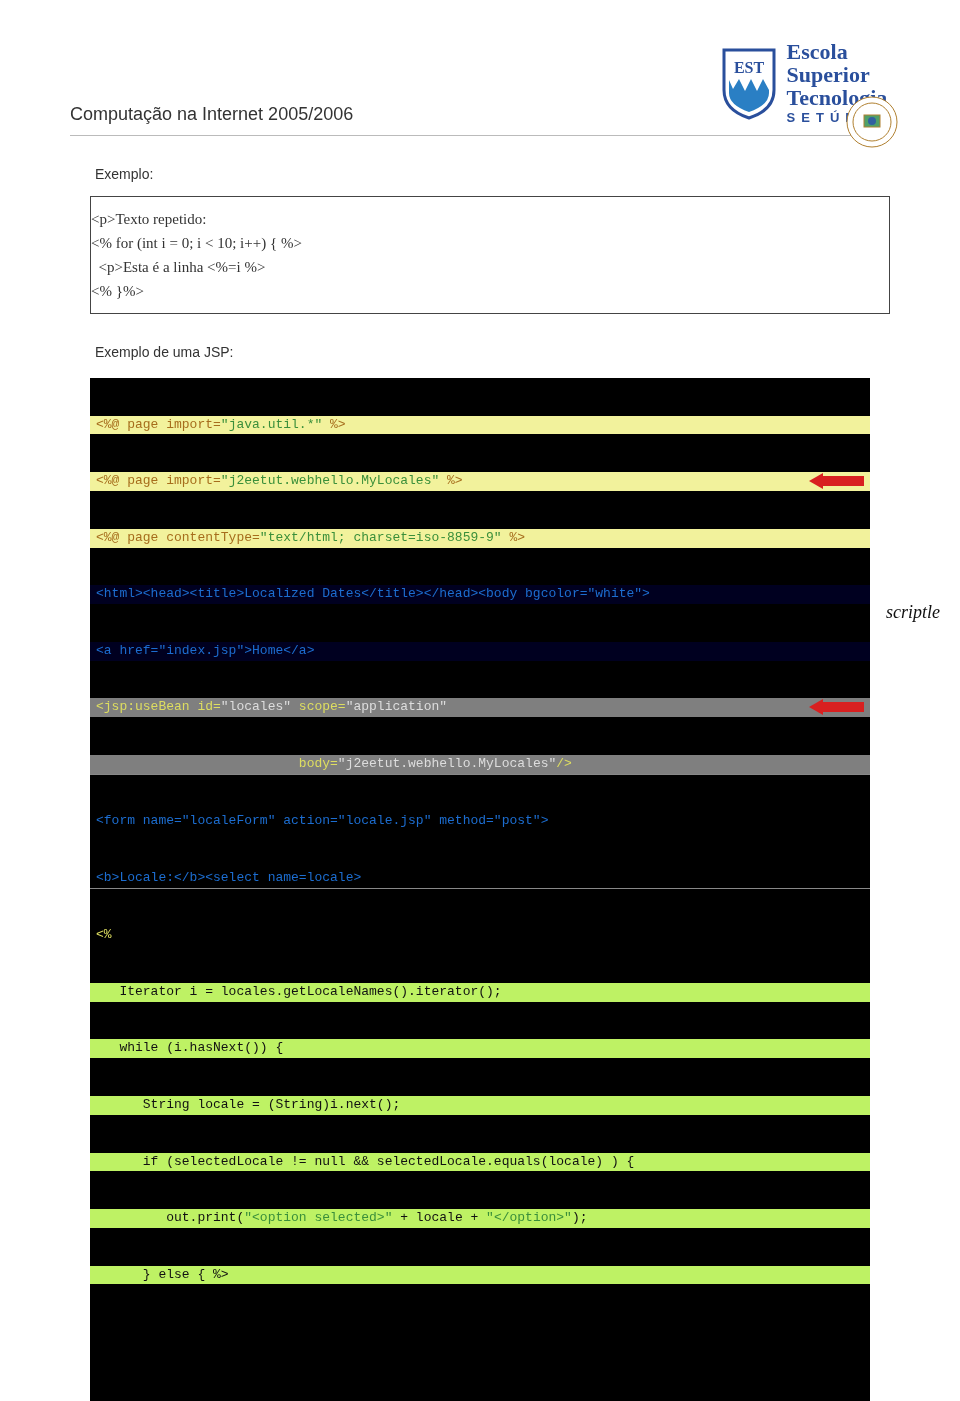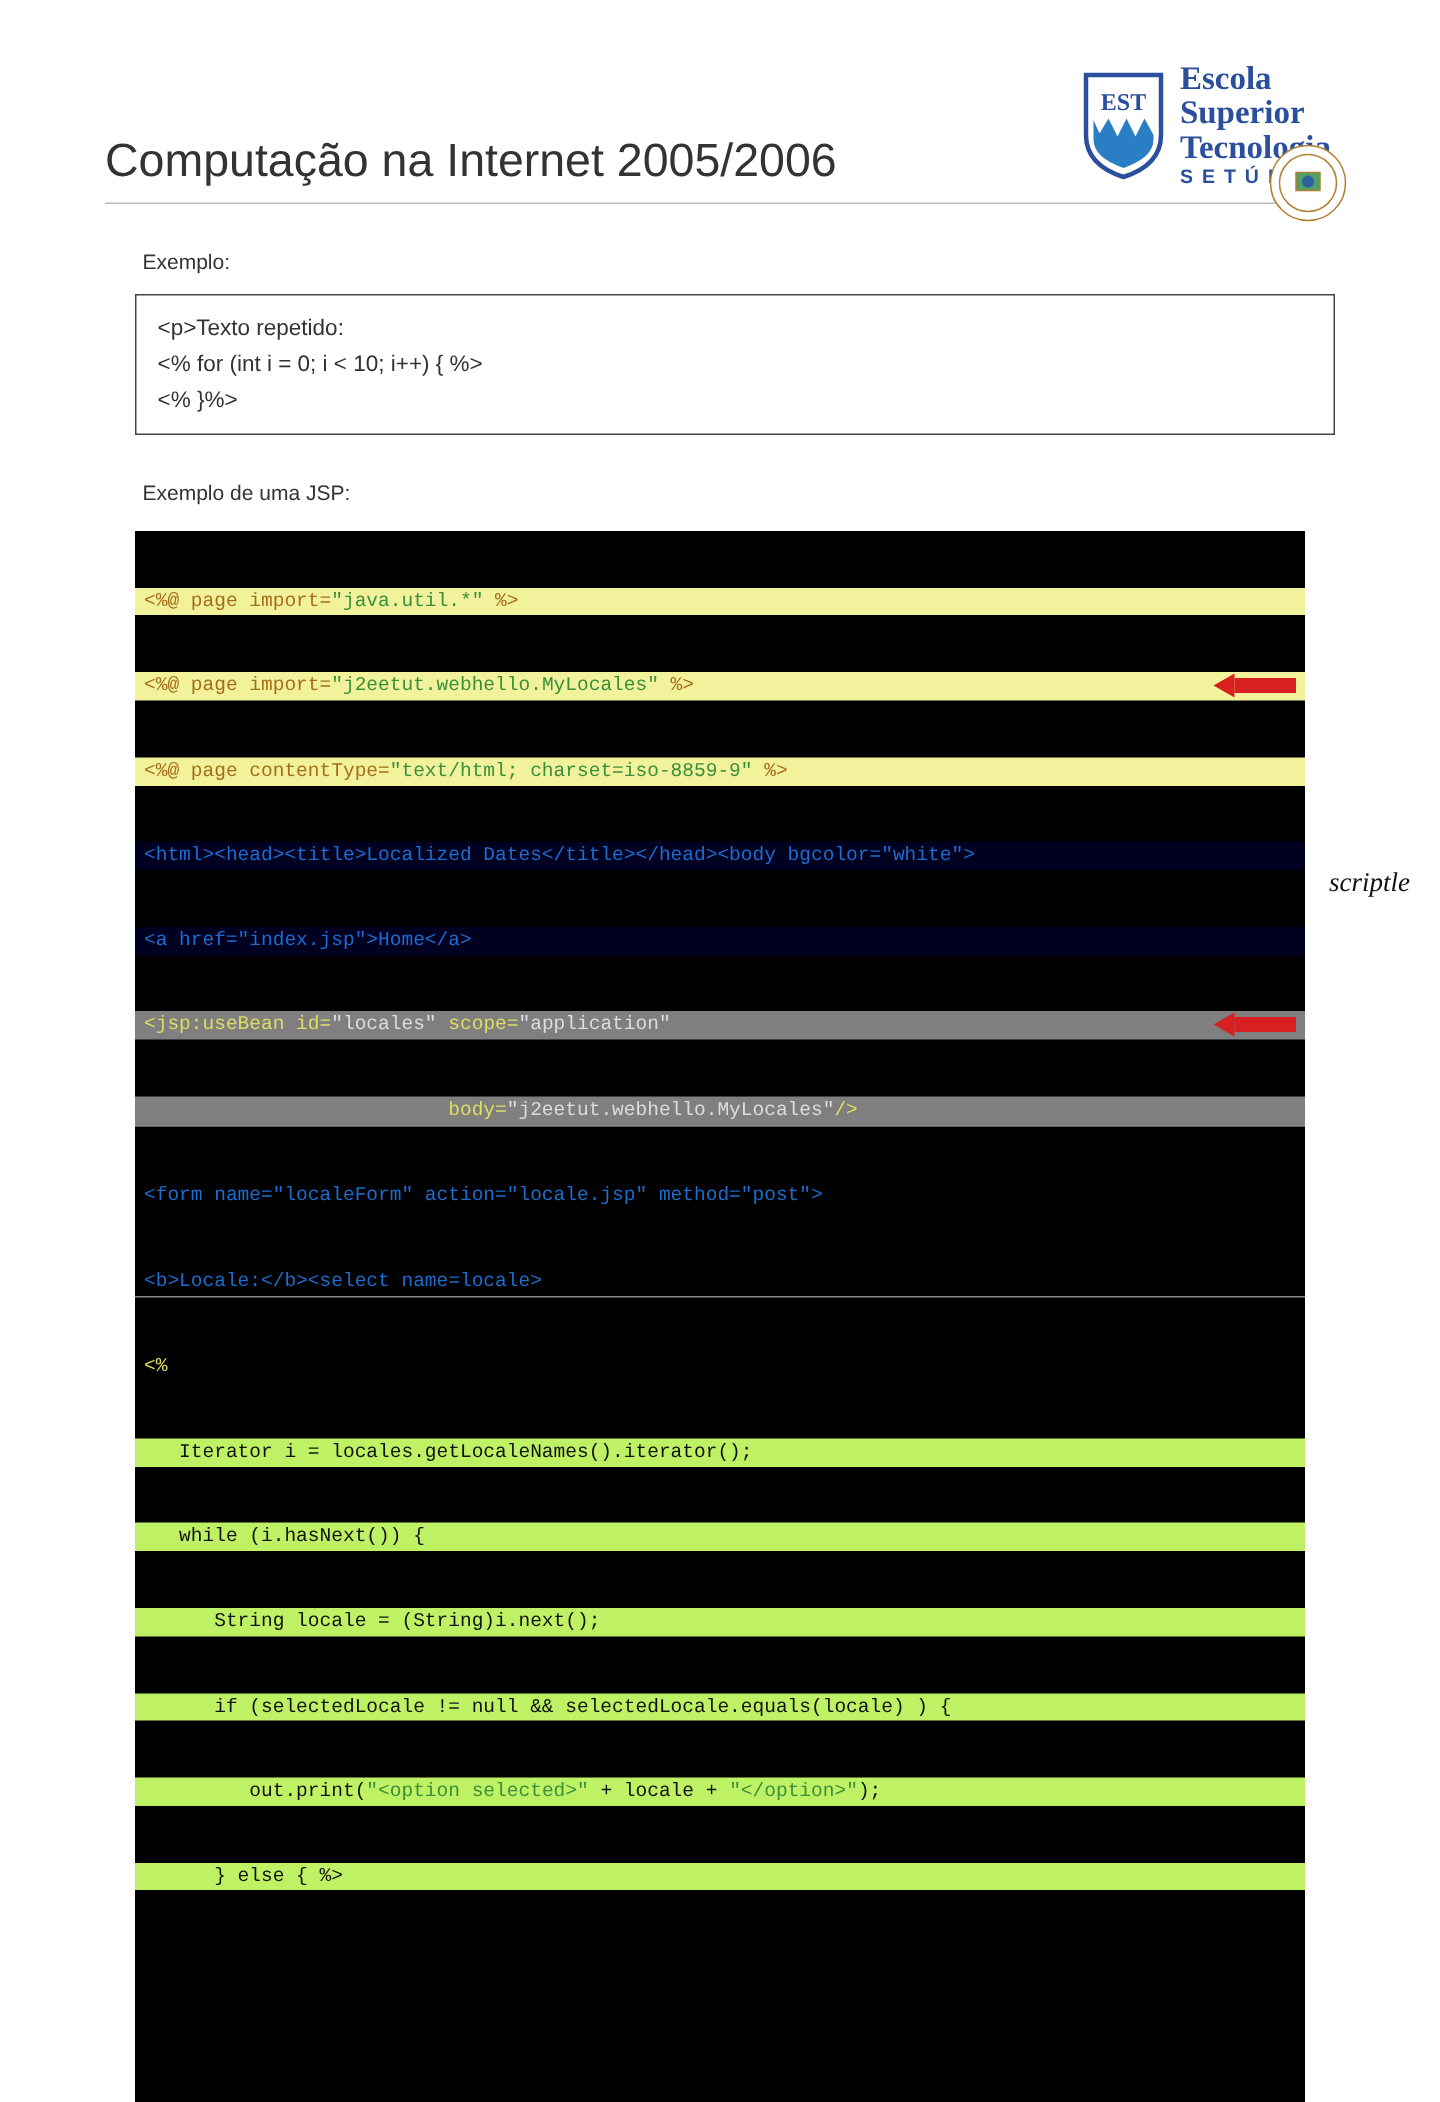--- a/index.html
+++ b/index.html
@@ -16,21 +16,21 @@
     min-height: 1401px;
     position: relative;
   }
   .header-row {
     display: flex;
     justify-content: space-between;
     align-items: flex-end;
     margin-bottom: 10px;
   }
   .page-title {
-    font-size: 31px;
+    font-size: 18px;
     color: #333;
     font-weight: normal;
   }
   .logo-area {
     display: flex;
     align-items: center;
     gap: 8px;
     position: relative;
   }
   .shield {
@@ -63,22 +63,22 @@
     height: 55px;
     position: absolute;
     right: -10px;
     top: 55px;
   }
   hr.thin { border: none; border-top: 1px solid #bbb; margin: 4px 0 30px 0; }
   .body-text { font-size: 14px; color: #333; margin-left: 25px; }
   .example-label { margin-bottom: 14px; }
   .code-box {
     border: 1px solid #444;
-    padding: 10px 14px;
-    font-family: Liberation Sans, sans-serif;
+    padding: 10px 0;
+    font-family: Liberation Serif, serif;
     font-size: 15px;
     line-height: 1.6;
     margin-bottom: 30px;
     margin-left: 20px;
     margin-right: 0;
   }
   .code-box .line { white-space: pre; }
   .jsp-sample {
     margin-left: 20px;
     margin-bottom: 30px;
@@ -170,20 +170,21 @@
     </div>
   </div>
 
   <hr class="thin">
 
   <div class="body-text example-label">Exemplo:</div>
 
   <div class="code-box">
     <div class="line">&lt;p&gt;Texto repetido:</div>
     <div class="line">&lt;% for (int i = 0; i &lt; 10; i++) { %&gt;</div>
+    <div class="line">  &lt;p&gt;Esta é a linha &lt;%=i %&gt;</div>
     <div class="line">&lt;% }%&gt;</div>
   </div>
 
   <div class="body-text" style="margin-bottom:18px">Exemplo de uma JSP:</div>
 
   <div class="jsp-sample">
     <div class="jsp-label-right" style="top:224px">scriptle</div>
     <div class="jsp-inner">
       <div class="row bg-dir"><span class="c-brown">&lt;%@ page import=</span><span class="c-green">"java.util.*"</span><span class="c-brown"> %&gt;</span></div>
       <div class="row bg-dir"><span class="c-brown">&lt;%@ page import=</span><span class="c-green">"j2eetut.webhello.MyLocales"</span><span class="c-brown"> %&gt;</span><span class="arrow-red"></span></div>

